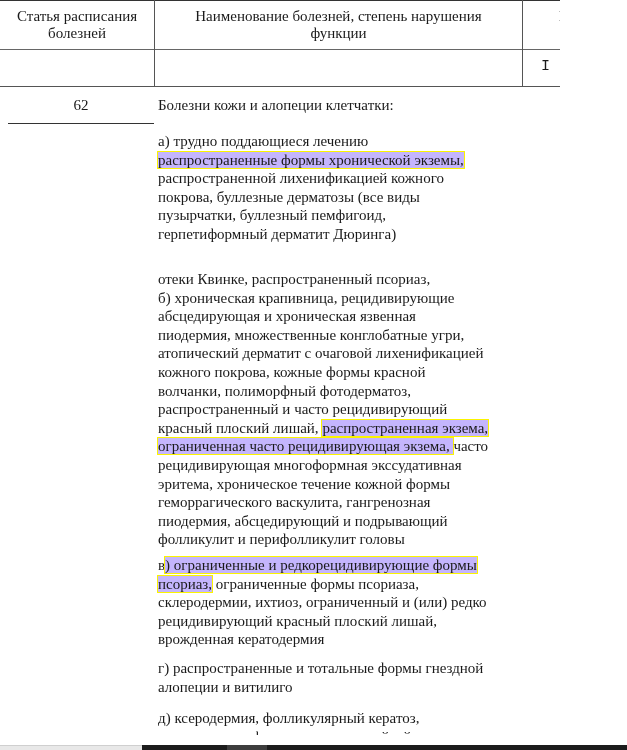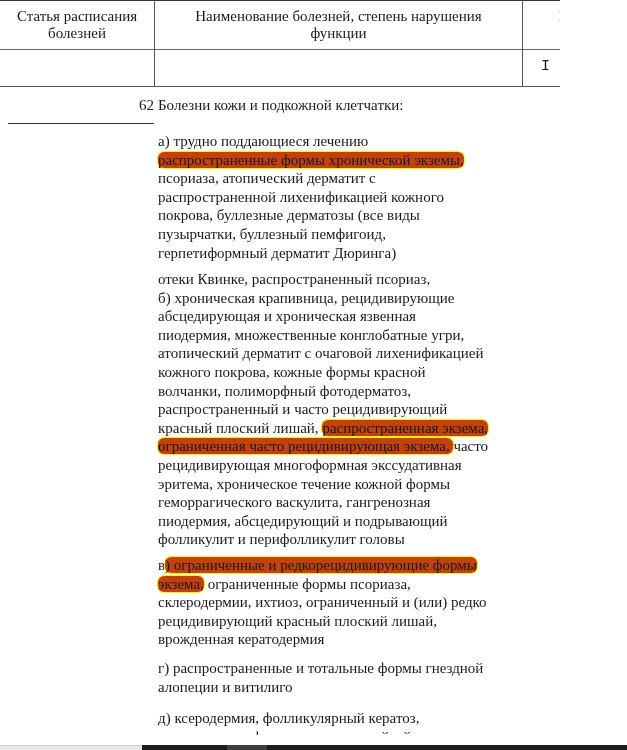--- a/index.html
+++ b/index.html
@@ -36,21 +36,21 @@
     .hdr-cell {
       position: absolute;
       text-align: center;
       line-height: 17px;
       font-size: 15px;
     }
     .row-num {
       position: absolute;
       left: 8px;
       width: 146px;
-      text-align: right;
+      text-align: center;
       top: 96px;
       line-height: 18px;
     }
     .section-title {
       position: absolute;
       left: 158px;
       top: 96px;
       line-height: 18px;
     }
     .item {
@@ -62,23 +62,23 @@
     }
     .item .ln { display: block; }
     .cat {
       position: absolute;
       left: 522px;
       width: 100px;
       text-align: center;
       line-height: 18px;
     }
     .hl {
-      background: #c2410c;
+      background: #c4b5fd;
       box-shadow: 0 0 0 1px #fbf400;
-      border-radius: 6px;
+      border-radius: 0;
     }
     
     .strip {
       position: absolute;
       left: 0;
       top: 745px;
       width: 627px;
       height: 5px;
     }
     .strip-left {
@@ -121,27 +121,26 @@
     <div>Наименование болезней, степень нарушения</div>
     <div>функции</div>
   </div>
   <div class="hdr-cell" style="left:523px;top:8px;width:140px;text-align:left;padding-left:36px;">
     <div>Категория</div>
   </div>
   <div class="hdr-cell" style="left:523px;top:58px;width:99px;font-family:Liberation Mono, monospace;">I графа</div>
 
   <div class="row-num">62</div>
   <div class="hline" style="left:8px;top:123px;width:146px;"></div>
-  <div class="section-title">Болезни кожи и подкожной клетчатки:</div>
+  <div class="section-title">Болезни кожи и алопеции клетчатки:</div>
 
   <div id="items">
       <div class="item" style="top: 132px;">
         <span class="ln"><span>а) трудно поддающиеся лечению</span></span>
         <span class="ln"><span class="hl">распространенные формы хронической экземы,</span></span>
-        <span class="ln"><span>псориаза, атопический дерматит с</span></span>
         <span class="ln"><span>распространенной лихенификацией кожного</span></span>
         <span class="ln"><span>покрова, буллезные дерматозы (все виды</span></span>
         <span class="ln"><span>пузырчатки, буллезный пемфигоид,</span></span>
         <span class="ln"><span>герпетиформный дерматит Дюринга)</span></span>
       </div>
       <div class="cat" style="top: 132px;">Д</div>
       <div class="item" style="top: 270px;">
         <span class="ln"><span>отеки Квинке, распространенный псориаз,</span></span>
         <span class="ln"><span>б) хроническая крапивница, рецидивирующие</span></span>
         <span class="ln"><span>абсцедирующая и хроническая язвенная</span></span>
@@ -154,21 +153,21 @@
         <span class="ln"><span class="hl">ограниченная часто рецидивирующая экзема, </span><span>часто</span></span>
         <span class="ln"><span>рецидивирующая многоформная экссудативная</span></span>
         <span class="ln"><span>эритема, хроническое течение кожной формы</span></span>
         <span class="ln"><span>геморрагического васкулита, гангренозная</span></span>
         <span class="ln"><span>пиодермия, абсцедирующий и подрывающий</span></span>
         <span class="ln"><span>фолликулит и перифолликулит головы</span></span>
       </div>
       <div class="cat" style="top: 270px;">В</div>
       <div class="item" style="top: 556px;">
         <span class="ln"><span>в</span><span class="hl">) ограниченные и редкорецидивирующие формы</span></span>
-        <span class="ln"><span class="hl">экзема,</span><span> ограниченные формы псориаза,</span></span>
+        <span class="ln"><span class="hl">псориаз,</span><span> ограниченные формы псориаза,</span></span>
         <span class="ln"><span>склеродермии, ихтиоз, ограниченный и (или) редко</span></span>
         <span class="ln"><span>рецидивирующий красный плоский лишай,</span></span>
         <span class="ln"><span>врожденная кератодермия</span></span>
       </div>
       <div class="cat" style="top: 556px;">В</div>
       <div class="item" style="top: 659px;">
         <span class="ln"><span>г) распространенные и тотальные формы гнездной</span></span>
         <span class="ln"><span>алопеции и витилиго</span></span>
       </div>
       <div class="cat" style="top: 659px;">В</div>

